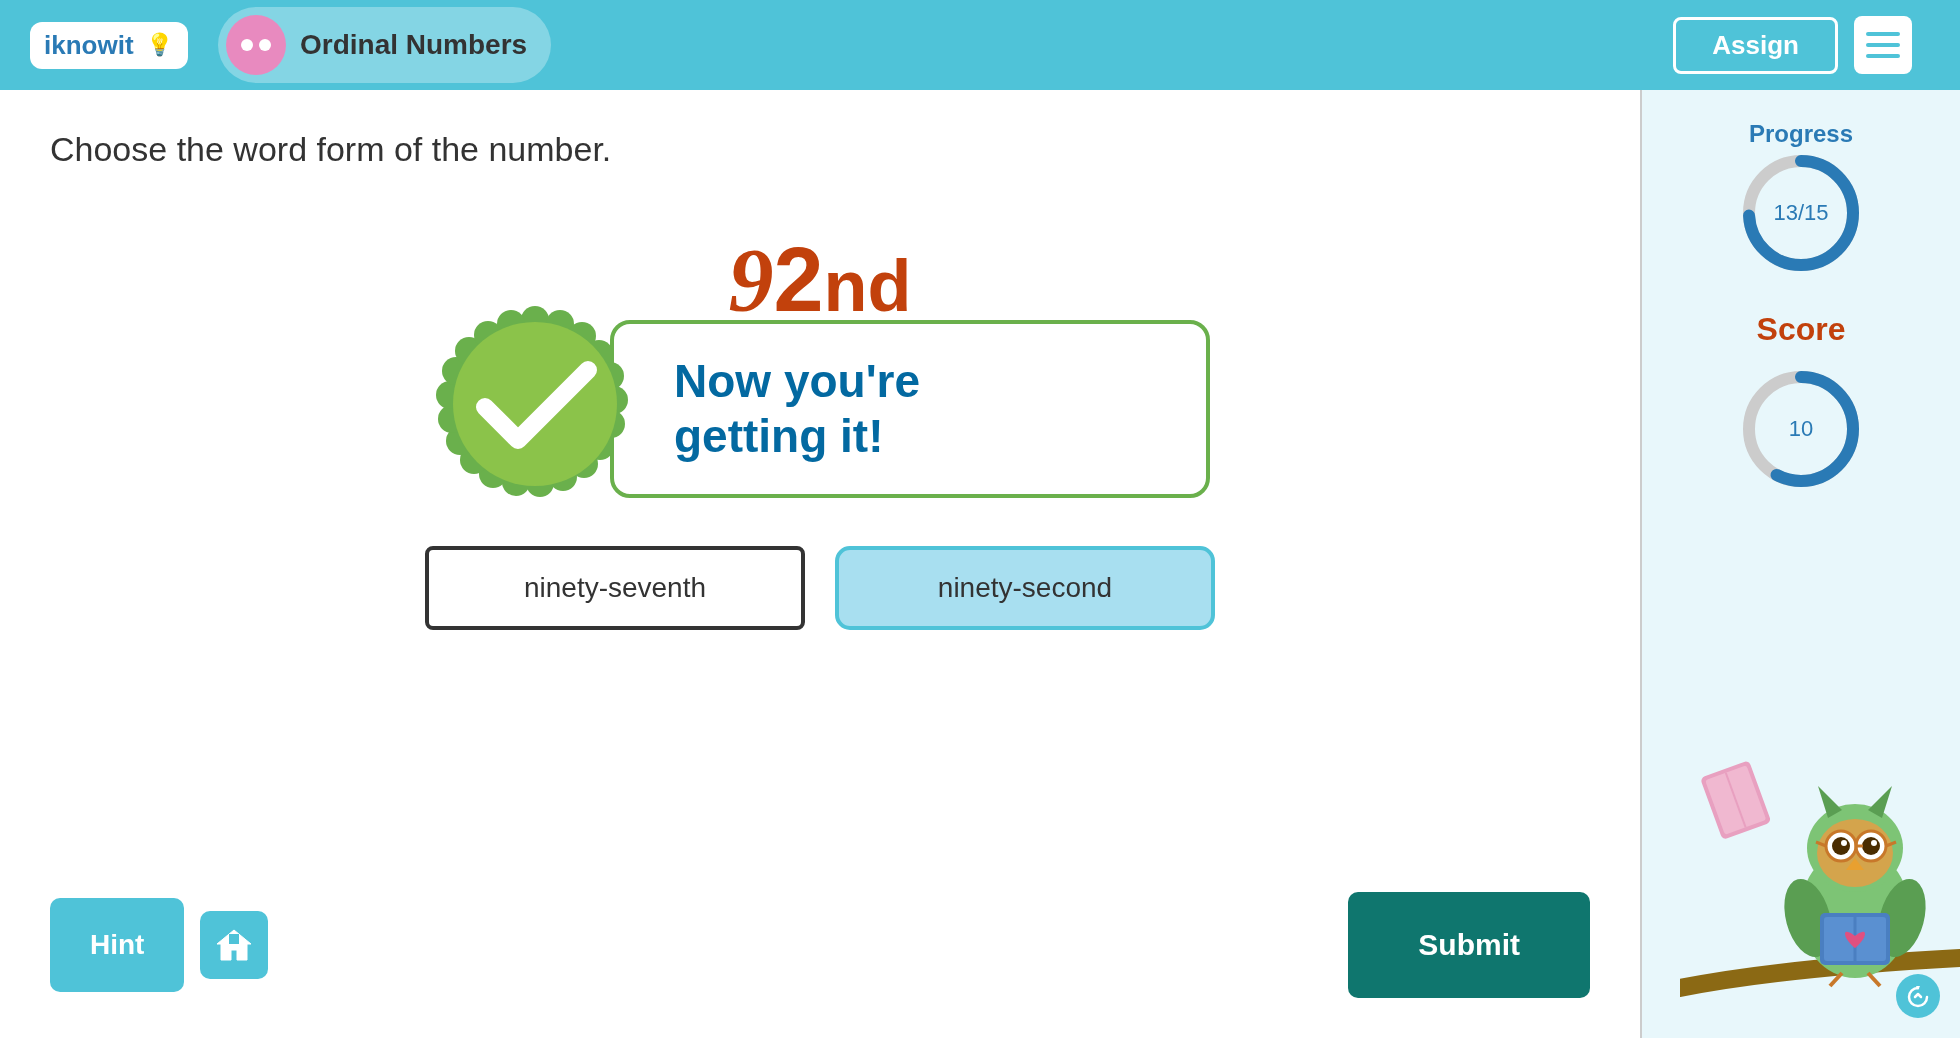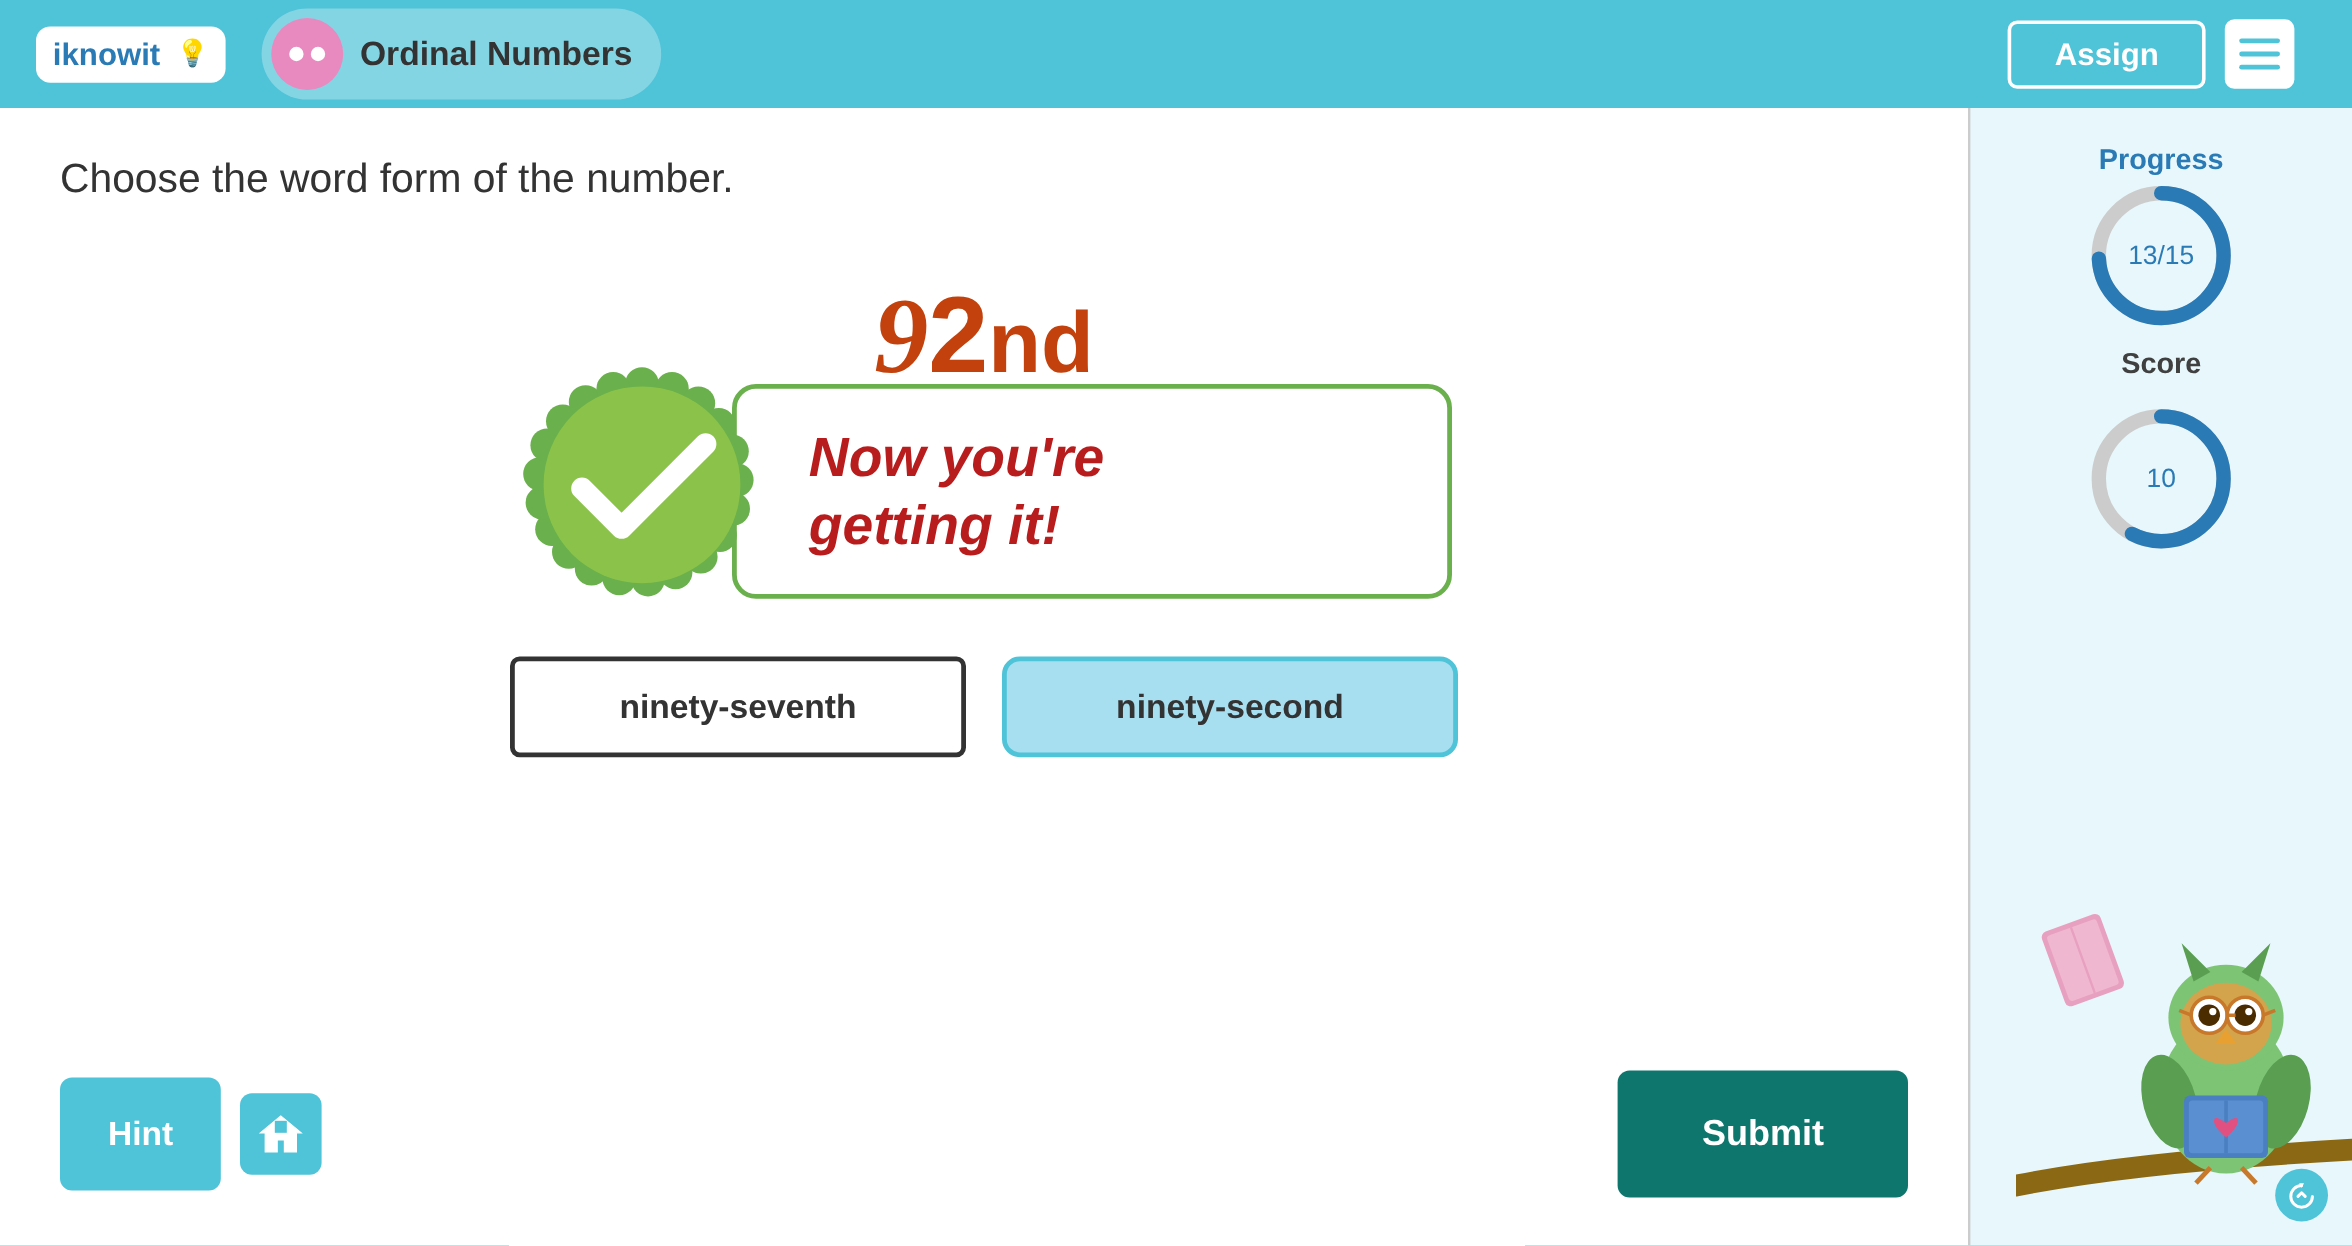--- a/index.html
+++ b/index.html
@@ -189,39 +189,38 @@
       background: white;
       border: 4px solid #6ab04c;
       border-radius: 20px;
       padding: 30px 50px 30px 60px;
       flex: 1;
     }
 
     .feedback-text {
       font-size: 46px;
       font-weight: bold;
-      color: #b91c1c;
-      font-style: italic;
+      color: #0369a1;
       line-height: 1.2;
     }
 
     
     .answer-choices {
       display: flex;
       gap: 30px;
       margin-top: 30px;
       justify-content: center;
     }
 
     .choice-btn {
       border: 4px solid #333;
       border-radius: 8px;
       padding: 22px 60px;
       font-size: 28px;
-      font-weight: bold;
+      font-weight: normal;
       cursor: pointer;
       background: white;
       color: #333;
       min-width: 380px;
       text-align: center;
     }
 
     .choice-btn.selected {
       background: #a8dff0;
       border-color: #4fc3d8;
@@ -288,25 +287,25 @@
       position: relative;
     }
 
     .progress-label {
       font-size: 24px;
       font-weight: bold;
       color: #2a7ab5;
     }
 
     .score-label {
-      font-size: 24px;
-      font-weight: bold;
-      color: #404040;
+      font-size: 32px;
+      font-weight: bold;
+      color: #c2410c;
       margin-bottom: 16px;
-      margin-top: 12px;
+      margin-top: 33px;
     }
 
     
     .donut-container {
       position: relative;
       width: 130px;
       height: 130px;
     }
 
     .donut-container svg {

